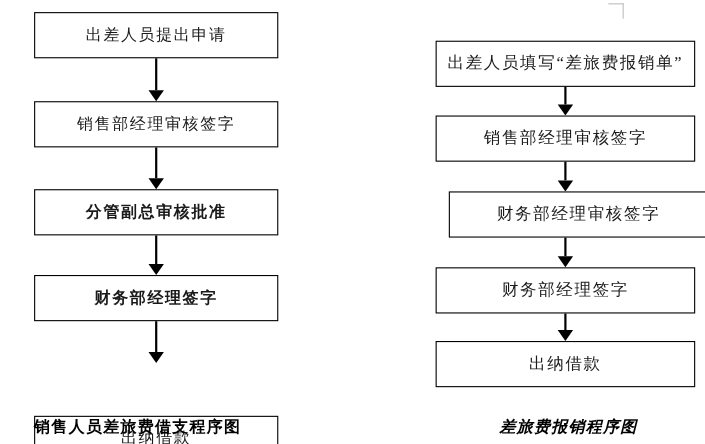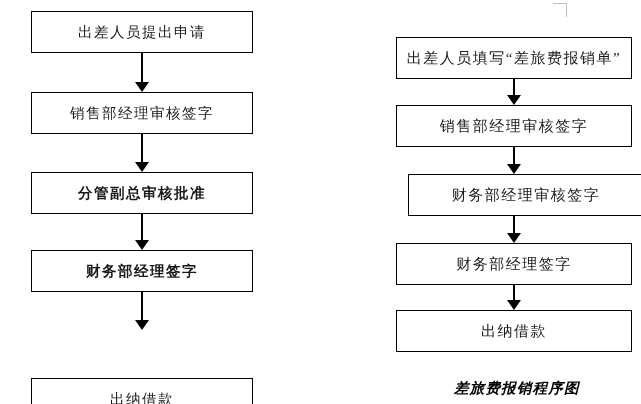--- a/index.html
+++ b/index.html
@@ -163,20 +163,21 @@
 
     <div class="connector c4">
       <div class="stem" style="height:28px"></div>
       <div class="head"></div>
     </div>
 
     <div class="node n5">
       <span class="node-label">出纳借款</span>
     </div>
 
+    <div class="caption">销售人员差旅费借支程序图</div>
   </div>
 
   <div class="column right col-right">
 
     <div class="node n1">
       <span class="node-label">出差人员填写“差旅费报销单”</span>
     </div>
 
     <div class="connector c1">
       <div class="stem" style="height:16px"></div>

